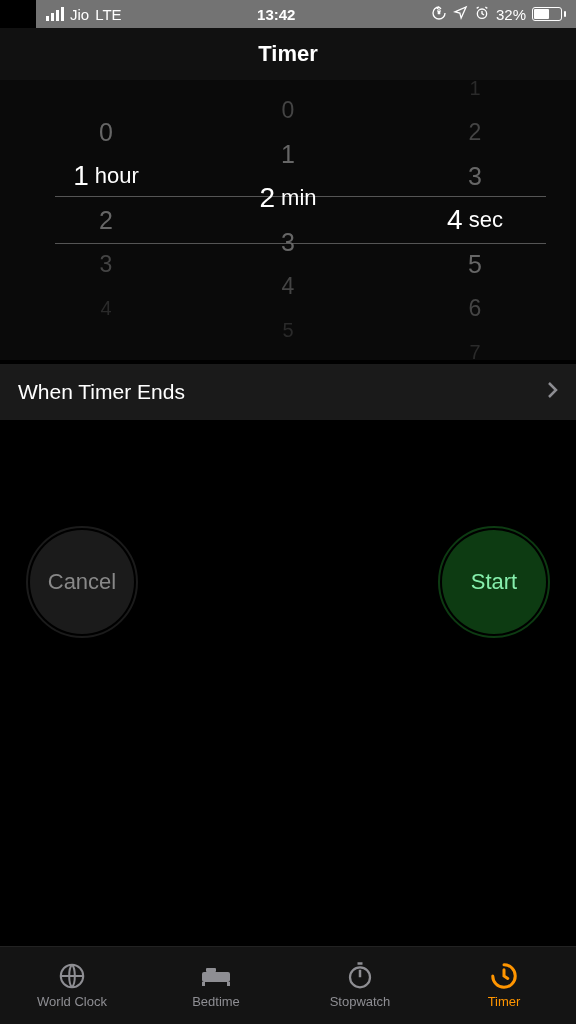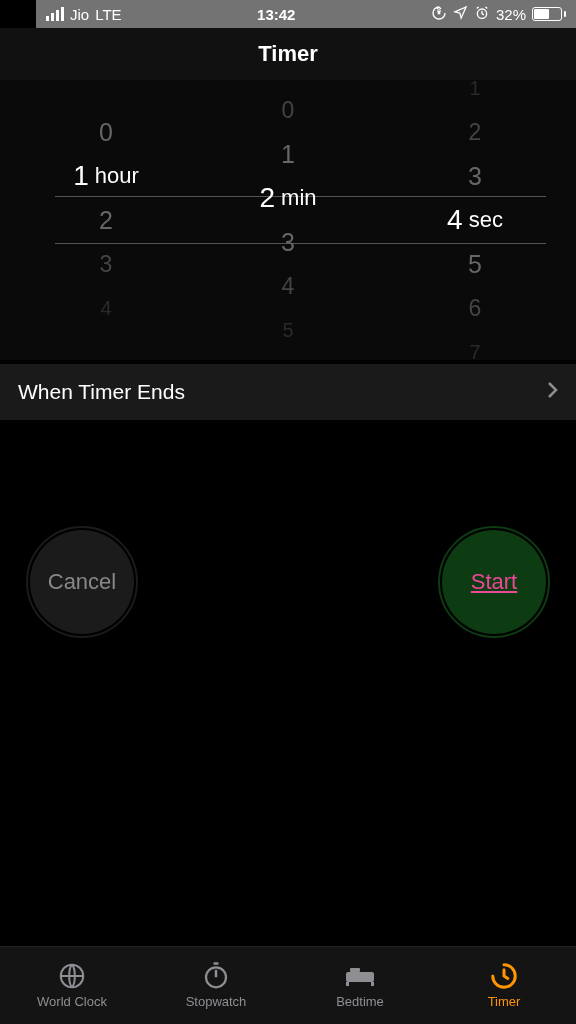--- a/index.html
+++ b/index.html
@@ -83,21 +83,21 @@
     font-size:22px;
     position:relative;
     background:#1b1b1b;
     color:#888;
   }
   .circ-btn::before {
     content:""; position:absolute; inset:-4px; border-radius:50%;
     border:2px solid #1b1b1b;
   }
   .circ-btn.start {
-    background:#0d3b12; color:#ec4899;text-decoration:underline;
+    background:#0d3b12; color:#86efac;
   }
   .circ-btn.start::before { border-color:#0d3b12; }
 
   
   .tabbar {
     position:absolute; left:0; right:0; bottom:0;
     height:78px; background:#141414;
     border-top:1px solid #222;
     display:flex;
   }
@@ -250,39 +250,39 @@
     <span class="icon">
       <svg width="30" height="30" viewBox="0 0 24 24" fill="none" stroke="#8e8e93" stroke-width="1.6">
           <circle cx="12" cy="12" r="9"></circle>
           <path d="M3 12h18M12 3c3 3 3 15 0 18M12 3c-3 3-3 15 0 18"></path>
         </svg>
     </span>
     <span class="lbl">World Clock</span>
   </div>
   <div class="tab">
     <span class="icon">
-      <svg width="30" height="30" viewBox="0 0 24 24" fill="none" stroke="#8e8e93" stroke-width="1.8">
-          <circle cx="12" cy="13" r="8"></circle>
-          <path d="M12 13V7" stroke-width="2"></path>
-          <path d="M10 2h4" stroke-width="2"></path>
-        </svg>
-    </span>
-    <span class="lbl">Stopwatch</span>
-  </div>
-  <div class="tab">
-    <span class="icon">
       <svg width="32" height="28" viewBox="0 0 32 24" fill="#8e8e93">
           <rect x="2" y="8" width="28" height="10" rx="2"></rect>
           <rect x="2" y="18" width="3" height="4"></rect>
           <rect x="27" y="18" width="3" height="4"></rect>
           <rect x="6" y="4" width="10" height="4" rx="1"></rect>
         </svg>
     </span>
     <span class="lbl">Bedtime</span>
   </div>
+  <div class="tab">
+    <span class="icon">
+      <svg width="30" height="30" viewBox="0 0 24 24" fill="none" stroke="#8e8e93" stroke-width="1.8">
+          <circle cx="12" cy="13" r="8"></circle>
+          <path d="M12 13V7" stroke-width="2"></path>
+          <path d="M10 2h4" stroke-width="2"></path>
+        </svg>
+    </span>
+    <span class="lbl">Stopwatch</span>
+  </div>
   <div class="tab active">
     <span class="icon">
       <svg width="30" height="30" viewBox="0 0 24 24" fill="none" stroke="#ff9500" stroke-width="2.4">
           <path d="M12 3a9 9 0 1 1-9 9" stroke-linecap="round"></path>
           <path d="M12 7v5l3 2" stroke-linecap="round"></path>
         </svg>
     </span>
     <span class="lbl">Timer</span>
   </div>
 </div>

